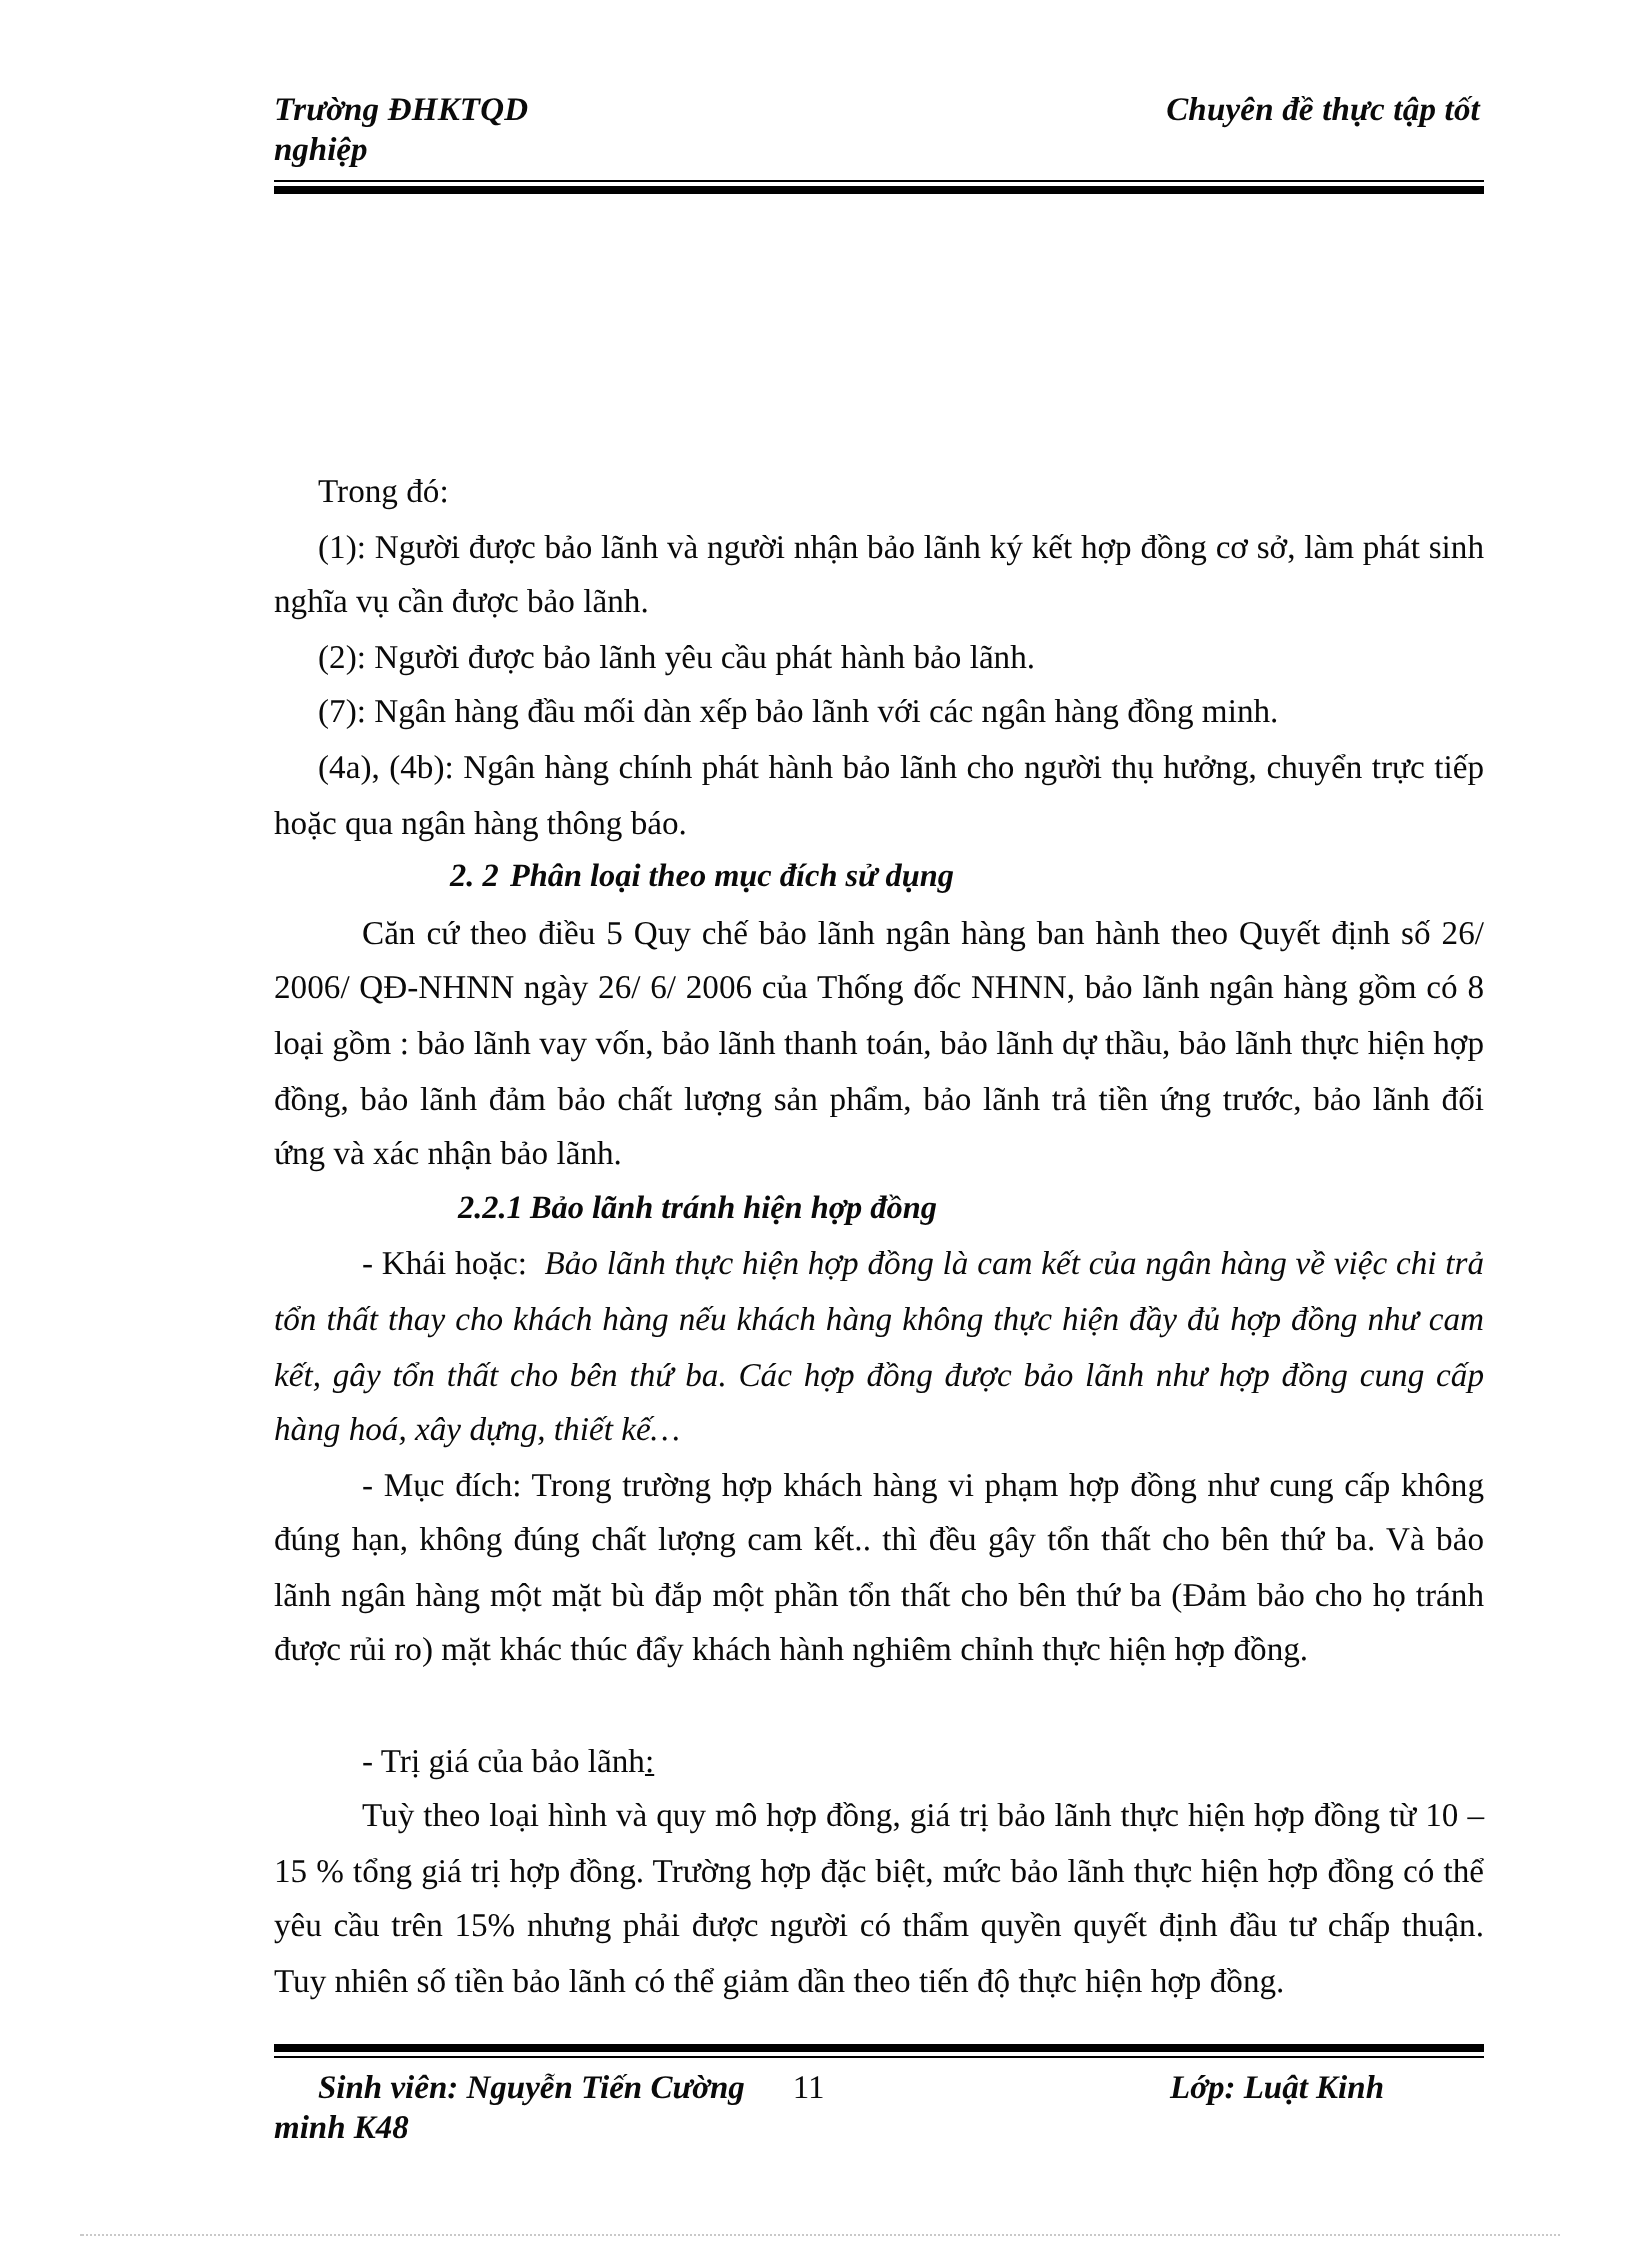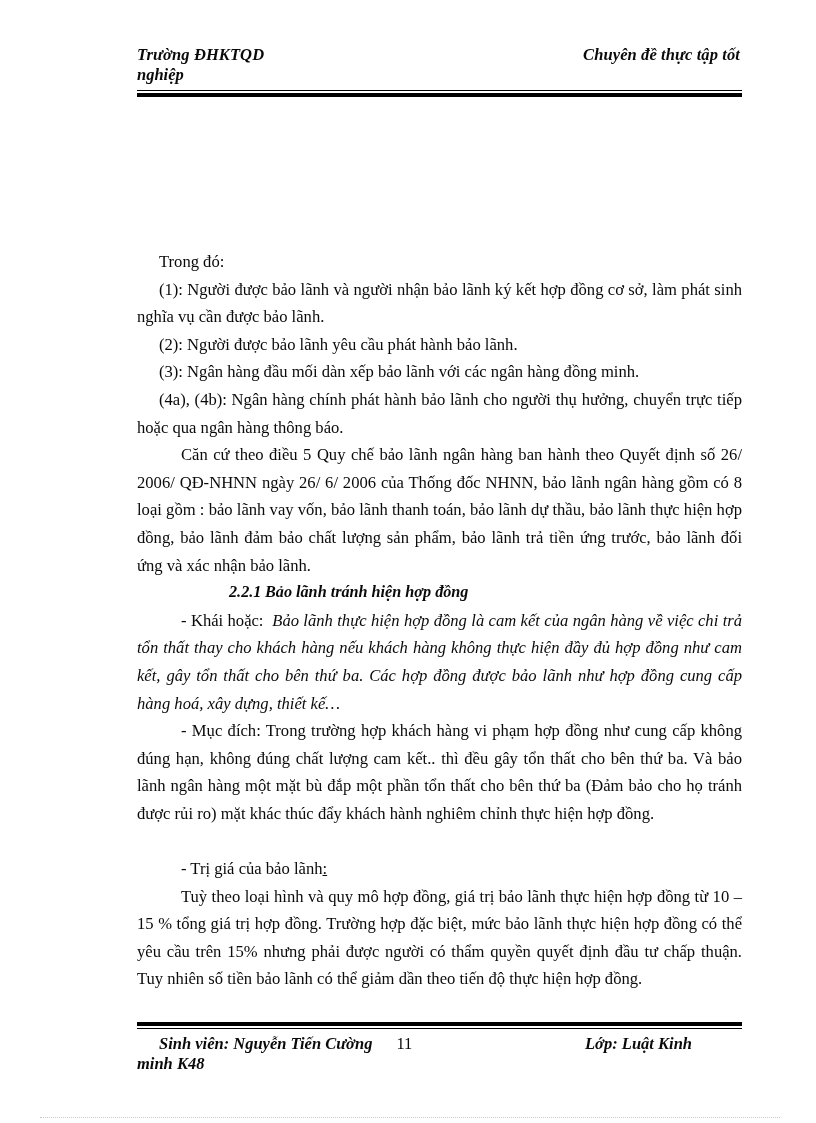--- a/index.html
+++ b/index.html
@@ -72,21 +72,20 @@
   
   .content {
     position: absolute;
     left: 137px;
     top: 232px;
     width: 605px;
     font-size: 16.6px;
     line-height: 27.6px;
     text-align: justify;
     text-justify: inter-word;
-    margin-top: 16px;
   }
   .content p {
     margin: 0;
     text-indent: 22px;
   }
   .content p.noindent {
     text-indent: 0;
   }
   .content p.indent-wide {
     text-indent: 44px;
@@ -207,24 +206,27 @@
   <div class="rule-header"></div>
 
   <div class="content">
 
     <p class="noindent" style="text-indent:22px;">Trong đó:</p>
 
     <p>(1): Người được bảo lãnh và người nhận bảo lãnh ký kết hợp đồng cơ sở, làm phát sinh nghĩa vụ cần được bảo lãnh.</p>
 
     <p>(2): Người được bảo lãnh yêu cầu phát hành bảo lãnh.</p>
 
-    <p>(3): Ngân hàng đầu mối dàn xếp bảo lãnh với các ngân hàng đồng minh.</p>
+    <p>(7): Ngân hàng đầu mối dàn xếp bảo lãnh với các ngân hàng đồng minh.</p>
 
     <p>(4a), (4b): Ngân hàng chính phát hành bảo lãnh cho người thụ hưởng, chuyển trực tiếp hoặc qua ngân hàng thông báo.</p>
 
+    <p class="h2">
+      <span class="h-num">2. 2</span><span>Phân loại theo mục đích sử dụng</span>
+    </p>
 
     <p class="indent-wide">Căn cứ theo điều 5 Quy chế bảo lãnh ngân hàng ban hành theo Quyết định số 26/ 2006/ QĐ-NHNN ngày 26/ 6/ 2006 của Thống đốc NHNN, bảo lãnh ngân hàng gồm có 8 loại gồm : bảo lãnh vay vốn, bảo lãnh thanh toán, bảo lãnh dự thầu, bảo lãnh thực hiện hợp đồng, bảo lãnh đảm bảo chất lượng sản phẩm, bảo lãnh trả tiền ứng trước, bảo lãnh đối ứng và xác nhận bảo lãnh.</p>
 
     <p class="h3">
       <span class="h-num-3">2.2.1</span><span>Bảo lãnh tránh hiện hợp đồng</span>
     </p>
 
     <p class="indent-wide">
       <span>- Khái hoặc:</span><span>&nbsp; </span><span class="italic-run">Bảo lãnh thực hiện hợp đồng là cam kết của ngân hàng về việc chi trả tổn thất thay cho khách hàng nếu khách hàng không thực hiện đầy đủ hợp đồng như cam kết, gây tổn thất cho bên thứ ba. Các hợp đồng được bảo lãnh như hợp đồng cung cấp hàng hoá, xây dựng, thiết kế…</span>
     </p>

